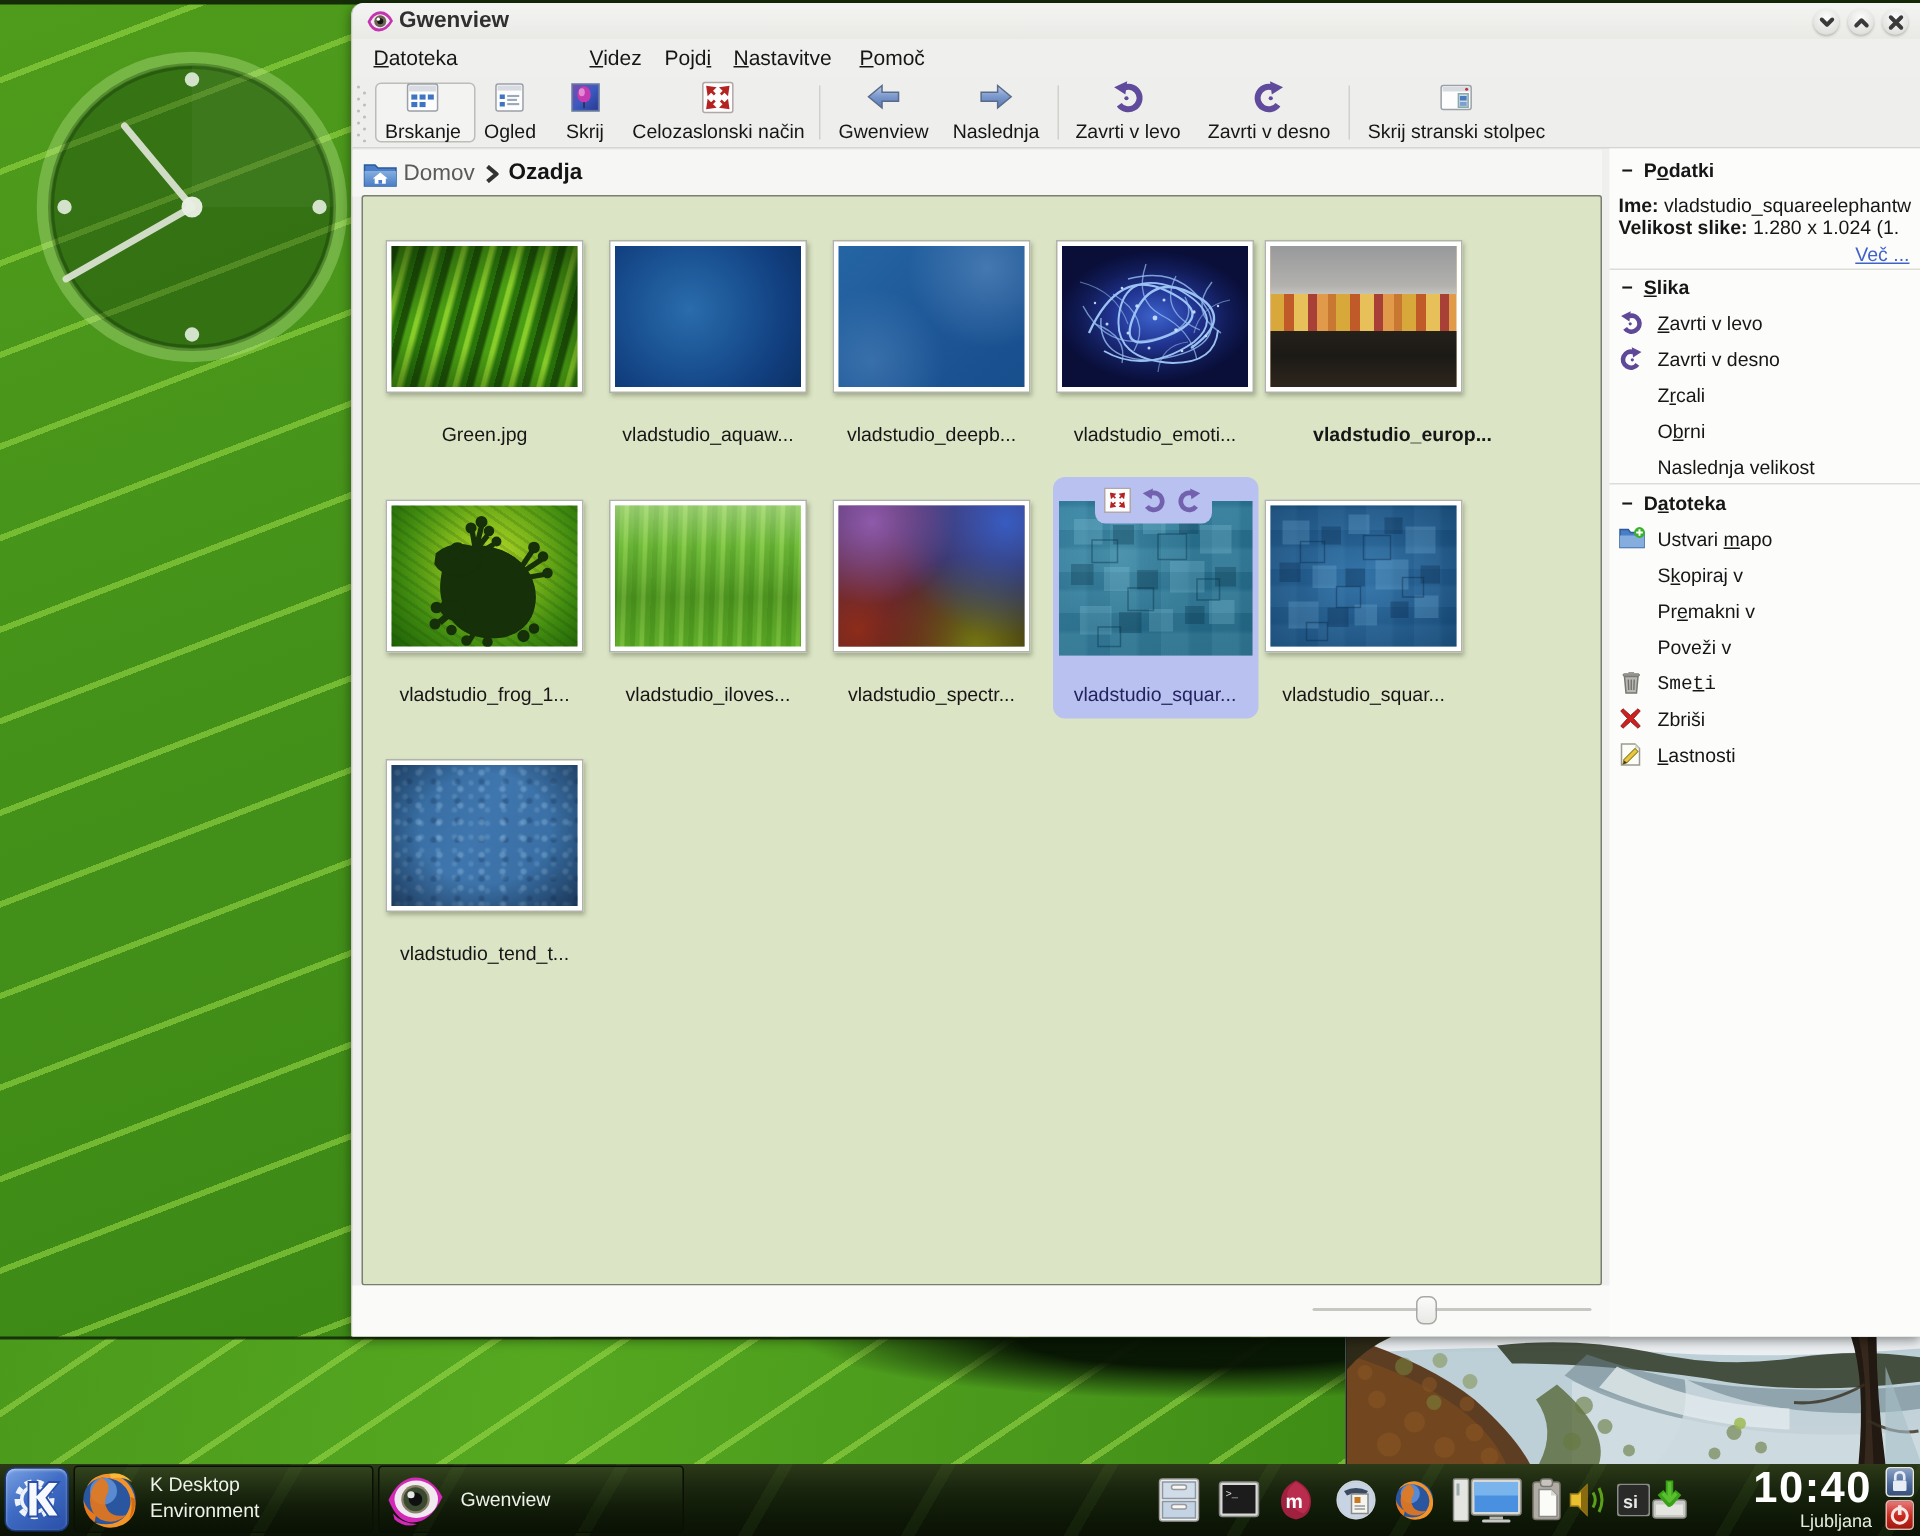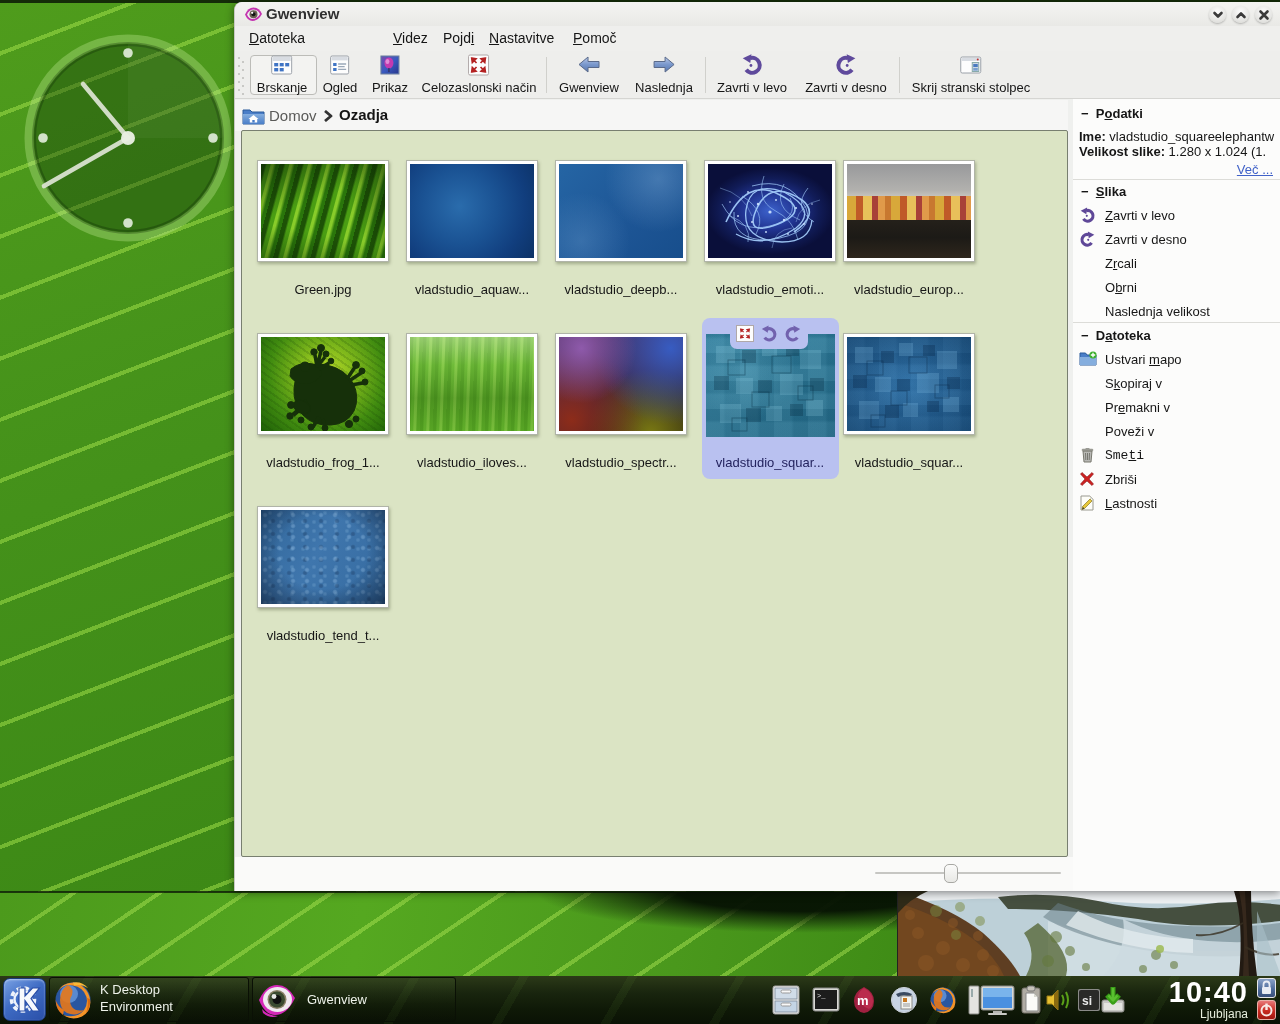--- a/index.html
+++ b/index.html
@@ -288,21 +288,21 @@
                 <stop offset="0" stop-color="#7a4ab0"></stop>
                 <stop offset=".5" stop-color="#3a5ac0"></stop>
                 <stop offset="1" stop-color="#2a3a90"></stop>
               </linearGradient>
             </defs>
             <ellipse cx="10" cy="9" rx="4.5" ry="5.5" fill="#c43ab0"></ellipse>
             <ellipse cx="8.5" cy="7.5" rx="2" ry="2.6" fill="#e8a0e0" opacity=".8"></ellipse>
             <line x1="10" y1="14" x2="10" y2="18" stroke="#303058" stroke-width="1.2"></line>
           </svg>
         </div>
-      <div class="tx">Prikaz</div>
+      <div class="tx">Skrij</div>
     </div>
     <div class="tbtn" style="left:244px; transform:translateX(-50%);">
       <div class="ic">
           <svg width="24" height="22" viewBox="0 0 24 22">
             <rect x="2" y="1" width="20" height="20" rx="1.5" fill="#fdfdfd" stroke="#b0a8a8"></rect>
             <g stroke="#b42222" stroke-width="1.7" fill="#b42222">
               <path d="M10 9 L7 6 M5.2 4.2 l4.2 .6 -3.6 3.6 z"></path>
               <path d="M14 9 L17 6 M18.8 4.2 l-4.2 .6 3.6 3.6 z"></path>
               <path d="M10 13 L7 16 M5.2 17.8 l4.2 -.6 -3.6 -3.6 z"></path>
               <path d="M14 13 L17 16 M18.8 17.8 l-4.2 -.6 3.6 -3.6 z"></path>
@@ -558,21 +558,21 @@
         </svg>
       <svg width="18" height="18" viewBox="0 0 24 24">
           <path d="M14 5.2 A 7.5 7.5 0 1 0 17.8 16.8" fill="none" stroke="#7262ae" stroke-width="4.2"></path>
           <path d="M12.5 .8 L21.6 5.2 L13.7 10.4 Z" fill="#7262ae"></path>
         </svg>
     </div>
     <div class="tlabel" style="left:7px;top:151px;">Green.jpg</div>
     <div class="tlabel" style="left:156px;top:151px;">vladstudio_aquaw...</div>
     <div class="tlabel" style="left:305px;top:151px;">vladstudio_deepb...</div>
     <div class="tlabel" style="left:454px;top:151px;">vladstudio_emoti...</div>
-    <div class="tlabel" style="left:593px;top:151px;">vladstudio_europ...</div>
+    <div class="tlabel" style="left:619px;top:151px;font-weight:bold;">vladstudio_europ...</div>
     <div class="tlabel" style="left:7px;top:324px;">vladstudio_frog_1...</div>
     <div class="tlabel" style="left:156px;top:324px;">vladstudio_iloves...</div>
     <div class="tlabel" style="left:305px;top:324px;">vladstudio_spectr...</div>
     <div class="tlabel" style="left:454px;top:324px;color:#23235e;">vladstudio_squar...</div>
     <div class="tlabel" style="left:593px;top:324px;">vladstudio_squar...</div>
     <div class="tlabel" style="left:7px;top:497px;">vladstudio_tend_t...</div>
   </div>
   <div id="statusbar">
     <div style="position:absolute;left:640px;top:15px;width:186px;height:2px;background:#c6c6c3;border-radius:1px;"></div>
     <div style="position:absolute;left:709px;top:7px;width:14px;height:19px;background:linear-gradient(#fbfbfa,#e8e8e5);border:1px solid #a8a8a4;border-radius:5px;"></div>

